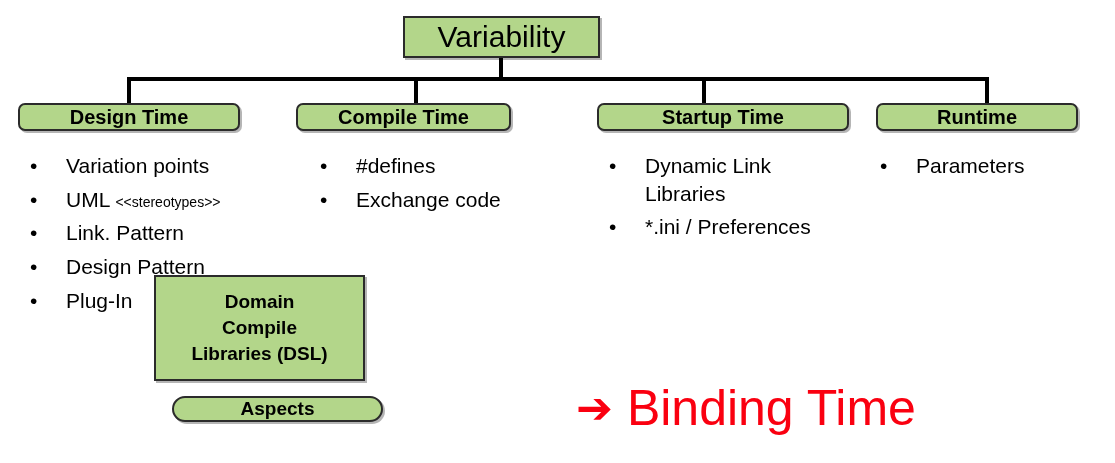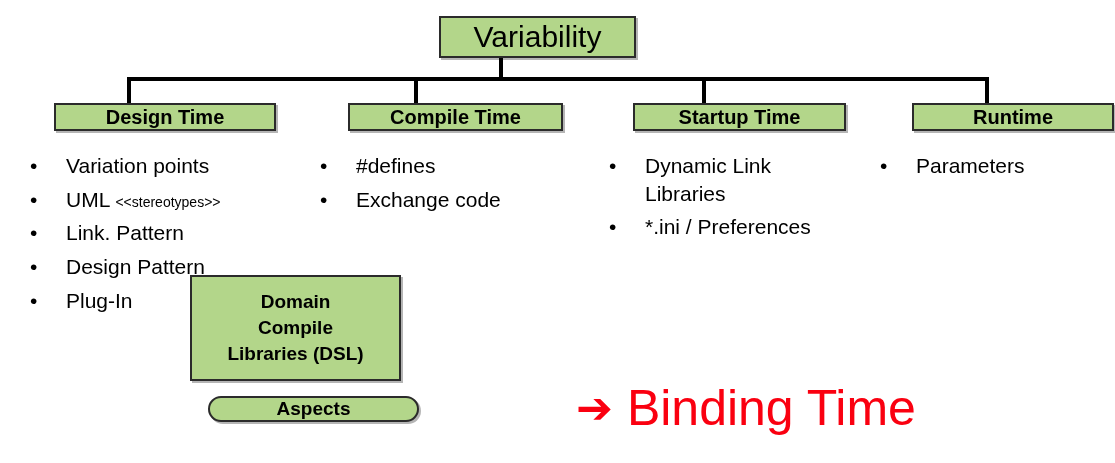--- a/index.html
+++ b/index.html
@@ -21,38 +21,38 @@
     position: absolute;
     background: #b3d68a;
     border: 2px solid #2b2b2b;
     box-sizing: border-box;
     display: flex;
     align-items: center;
     justify-content: center;
     text-align: center;
     color: #000000;
     box-shadow: 2px 2px 0 rgba(120,120,120,0.55);
-    margin-left: 36px;
   }
   .box-root {
     left: 403px;
     top: 16px;
     width: 197px;
     height: 42px;
     font-size: 30px;
     font-weight: 400;
   }
   .box-header {
     height: 28px;
     font-size: 20px;
     font-weight: bold;
+    border-radius: 7px;
   }
   .hdr-design  { left: 18px;  top: 103px; width: 222px; }
-  .hdr-compile { left: 312px; top: 103px; width: 215px; }
-  .hdr-startup { left: 597px; top: 103px; width: 213px; }
+  .hdr-compile { left: 296px; top: 103px; width: 215px; }
+  .hdr-startup { left: 597px; top: 103px; width: 252px; }
   .hdr-runtime { left: 876px; top: 103px; width: 202px; }
 
   .box-dsl {
     left: 154px;
     top: 275px;
     width: 211px;
     height: 106px;
     font-size: 19px;
     font-weight: bold;
     line-height: 1.38;

